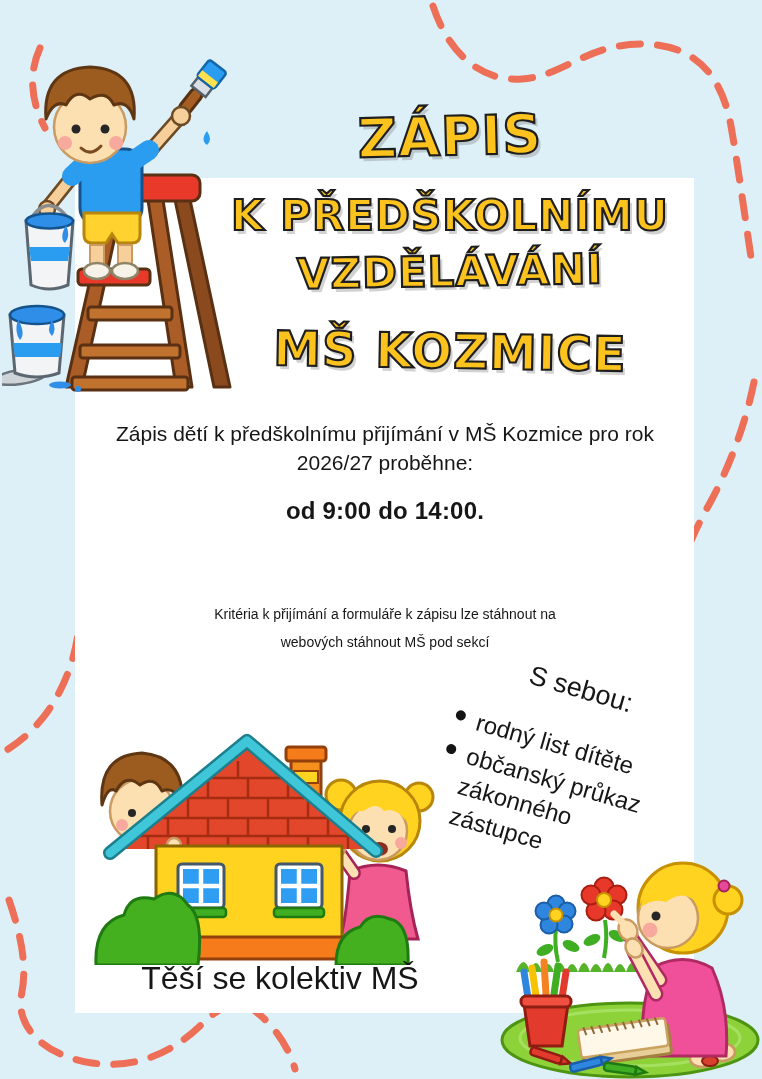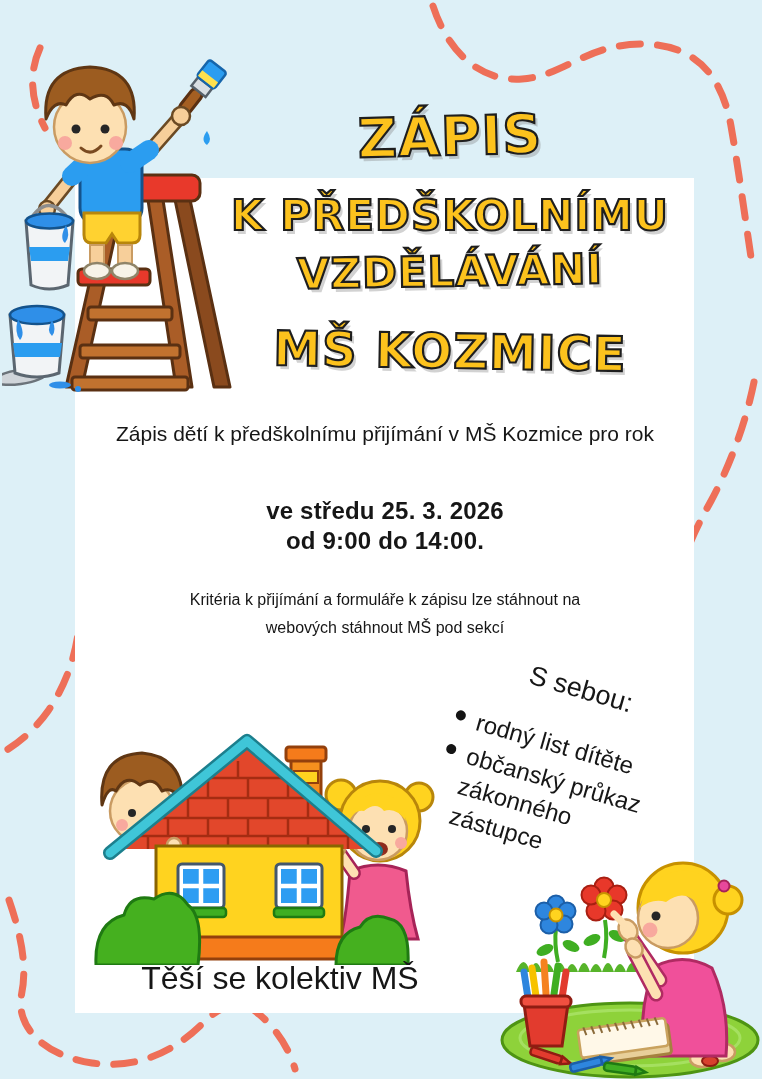--- a/index.html
+++ b/index.html
@@ -18,21 +18,21 @@
       text-shadow:3px 4px 0 rgba(125,125,125,0.35);}
   .t1{font-size:54px;line-height:58px;margin-bottom:24px;transform:rotate(-1.5deg);}
   .t2{font-size:42px;line-height:52px;margin-bottom:4px;}
   .t3{font-size:42px;line-height:52px;margin-bottom:26px;transform:rotate(-1deg);}
   .t4{font-size:48px;line-height:54px;transform:rotate(1deg);}
 
   .copy{position:absolute;left:85px;width:600px;text-align:center;z-index:4;}
   .copy .ln{display:block;white-space:nowrap;}
   .intro{top:419px;font-size:21px;line-height:29px;}
   .when{top:496px;font-size:24px;line-height:30px;font-weight:bold;letter-spacing:.2px;}
-  .info{top:586px;font-size:16px;line-height:28px;}
+  .info{top:600px;font-size:14px;line-height:28px;}
 
   .bring-heading{position:absolute;left:534px;top:660px;font-size:27px;z-index:4;
       transform:rotate(16deg);transform-origin:left top;white-space:nowrap;}
   .bring-list{position:absolute;left:458px;top:700px;width:310px;z-index:4;
       transform:rotate(16deg);transform-origin:left top;font-size:24px;line-height:31px;}
   .bring-item{position:relative;padding-left:24px;margin-bottom:4px;}
   .bring-item .dot{position:absolute;left:2px;top:9px;width:10px;height:10px;border-radius:50%;background:#141414;}
   .bring-item .ln{display:block;white-space:nowrap;}
 
   .closing{position:absolute;left:85px;top:960px;width:390px;text-align:center;font-size:32px;z-index:4;white-space:nowrap;}
@@ -301,24 +301,24 @@
 
   <div class="title-block">
     <div class="title-line t1">ZÁPIS</div>
     <div class="title-line t2">K PŘEDŠKOLNÍMU</div>
     <div class="title-line t3">VZDĚLÁVÁNÍ</div>
     <div class="title-line t4">MŠ KOZMICE</div>
   </div>
 
   <div class="copy intro">
     <span class="ln">Zápis dětí k předškolnímu přijímání v MŠ Kozmice pro rok</span>
+    <span class="ln">2026/27 proběhne:</span>
   </div>
 
   <div class="copy when">
-    <span class="ln">ve středu 25. 3. 2026</span>
     <span class="ln">od 9:00 do 14:00.</span>
   </div>
 
   <div class="copy info">
     <span class="ln">Kritéria k přijímání a formuláře k zápisu lze stáhnout na</span>
     <span class="ln">webových stáhnout MŠ pod sekcí</span>
   </div>
 
   <div class="bring-heading">S sebou:</div>
   <div class="bring-list">

